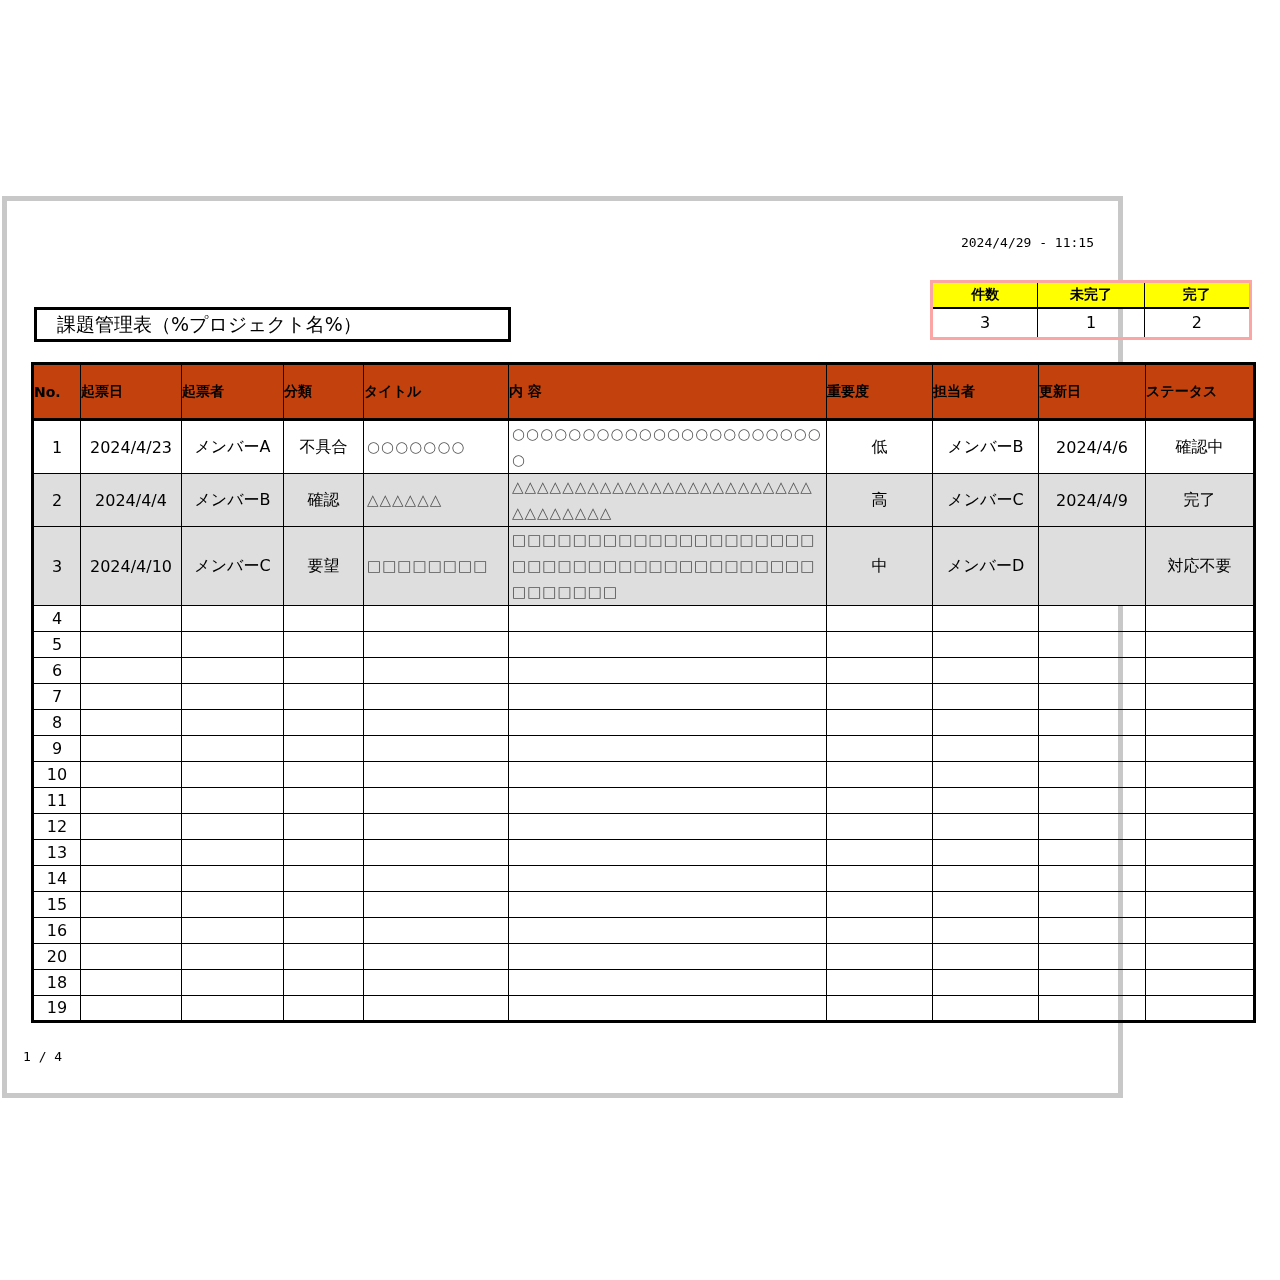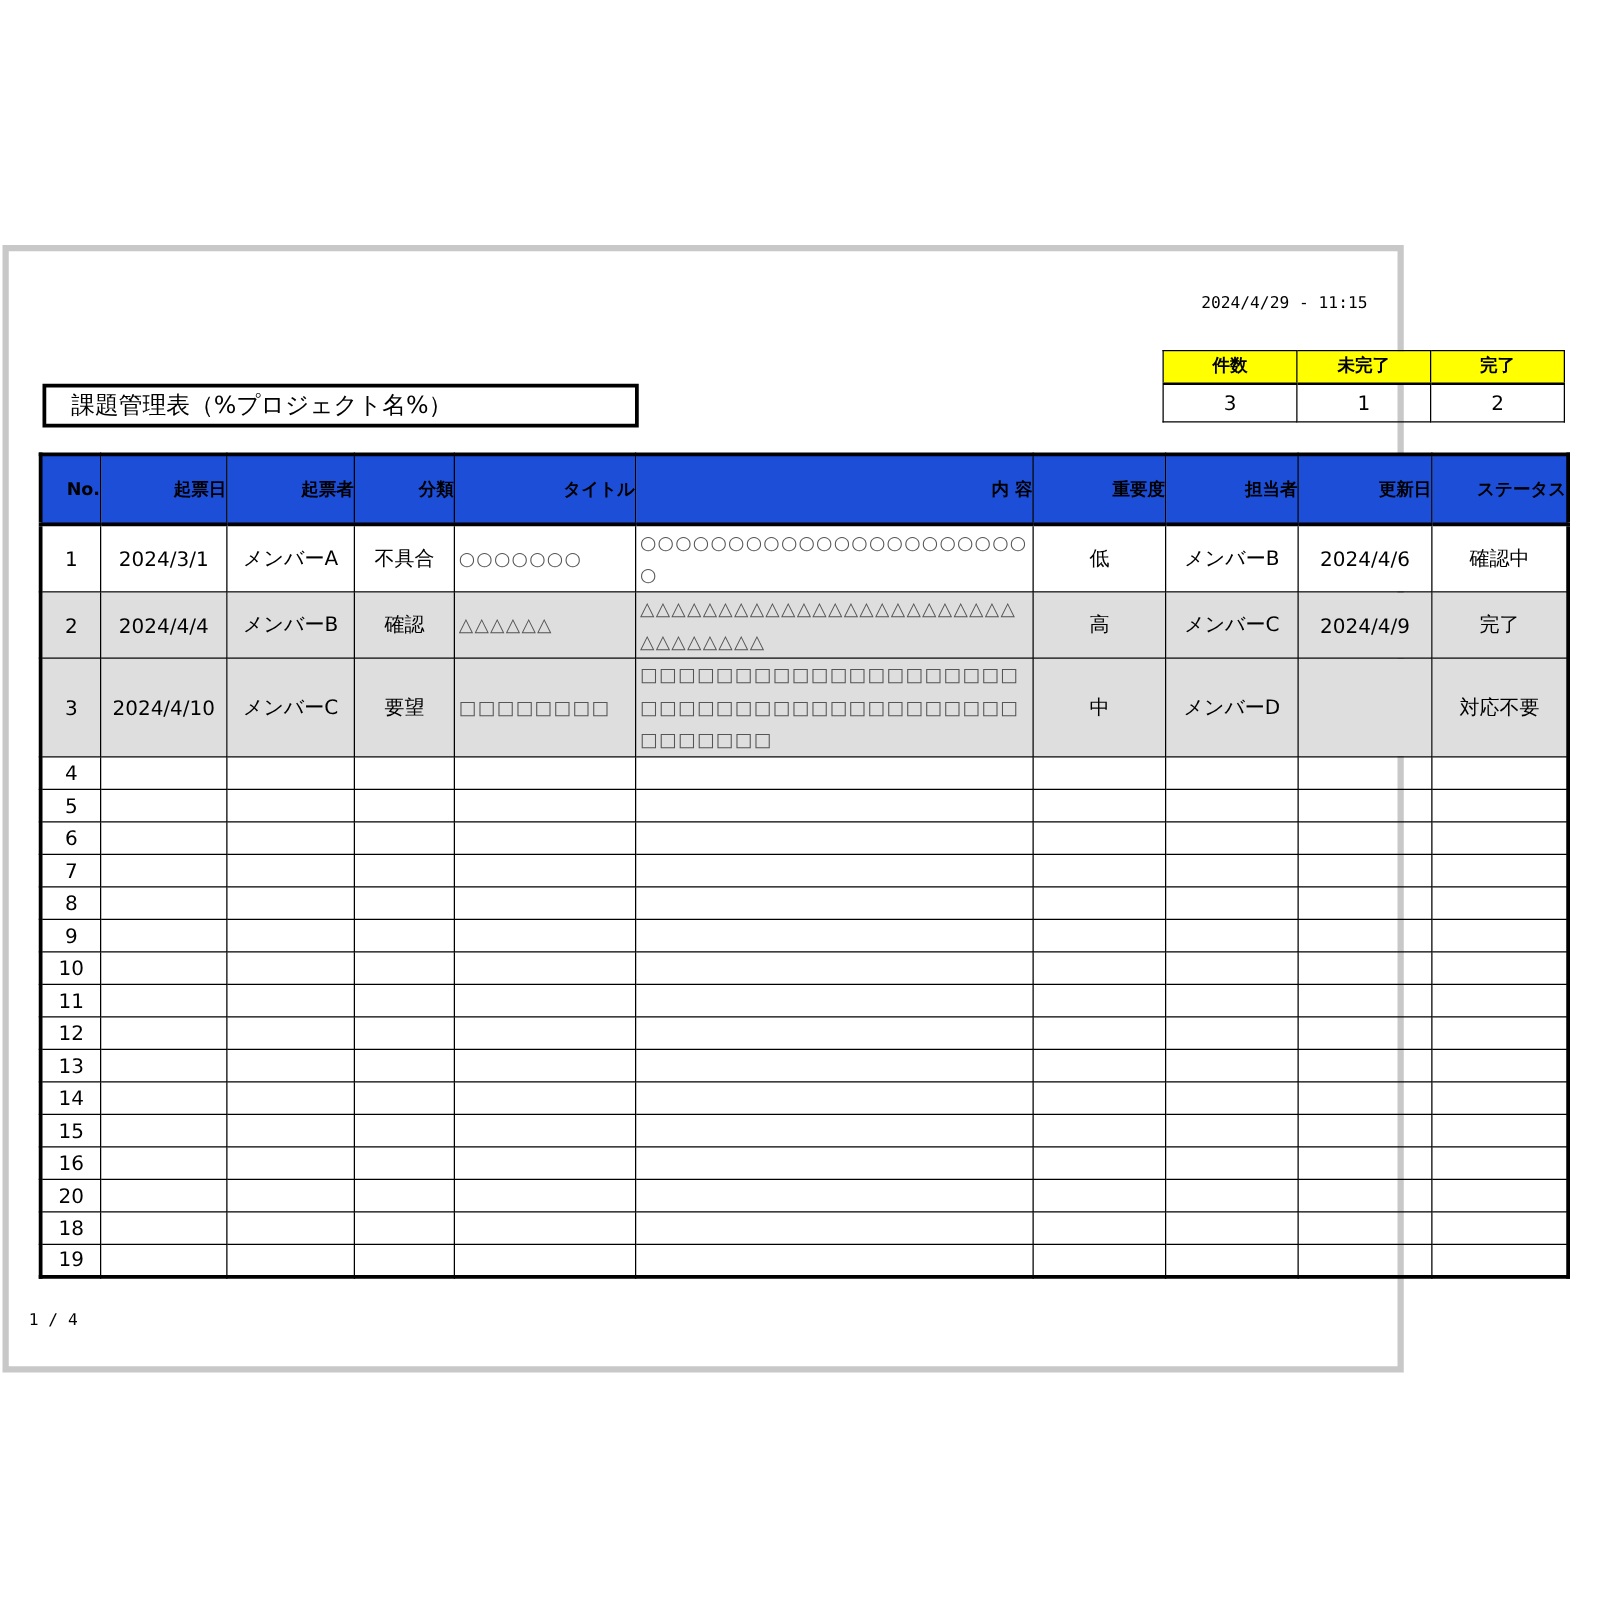--- a/index.html
+++ b/index.html
@@ -15,40 +15,40 @@
     font-family: "DejaVu Sans Mono", "Liberation Mono", monospace;
     font-size: 13px; letter-spacing: 0px; color: #000;
   }
   .title-box {
     position: absolute; left: 27px; top: 106px; width: 477px; height: 35px;
     border: 3px solid #000; padding-left: 20px;
     font-size: 19px; line-height: 29px; white-space: nowrap; overflow: hidden;
   }
   .summary {
     position: absolute; left: 923px; top: 79px; width: 322px;
-    border-collapse: collapse; border: 1px solid #fca5a5;
+    border-collapse: collapse; border: 3px solid #fca5a5;
   }
   .summary th {
     background: #ffff00; height: 26px; font-size: 14px; font-weight: bold;
     border: 1.5px solid #000; border-bottom: 2px solid #000;
   }
   .summary td {
     height: 31px; font-size: 16px; text-align: center;
     border: 1.5px solid #000;
   }
   .summary th, .summary td { width: 33.3%; }
 
   .issues {
     position: absolute; left: 24px; top: 161px; width: 1222px;
     border-collapse: collapse; border: 3px solid #000; table-layout: fixed;
   }
   .issues th {
-    background: #1d4ed8; height: 56px; font-size: 14px; font-weight: bold;
+    background: #c2410c; height: 56px; font-size: 14px; font-weight: bold;
     border: 1.5px solid #000; border-bottom: 3px solid #000;
-    text-align: right; vertical-align: middle;
+    text-align: left; vertical-align: middle;
   }
   .issues td {
     border: 1.5px solid #000; font-size: 16px; text-align: center; vertical-align: middle;
     padding: 0 3px; overflow: hidden;
   }
   .issues tr.data td { background: #ffffff; }
   .issues tr.data.shaded td { background: #dedede; }
   .issues td.left { text-align: left; font-size: 15px; color: #555; letter-spacing: 1px; }
   .issues td.content { text-align: left; font-size: 15px; line-height: 26px; color: #555; letter-spacing: 1px; word-break: break-all; padding: 0 3px; }
   .issues tr.empty td { height: 26px; font-size: 16px; line-height: 24px; }
@@ -105,21 +105,21 @@
         <th>内 容</th>
         <th>重要度</th>
         <th>担当者</th>
         <th>更新日</th>
         <th>ステータス</th>
       </tr>
     </thead>
     <tbody>
       <tr class="data" style="height:54px">
         <td>1</td>
-        <td>2024/3/1</td>
+        <td>2024/4/23</td>
         <td>メンバーA</td>
         <td>不具合</td>
         <td class="left">○○○○○○○</td>
         <td class="content">○○○○○○○○○○○○○○○○○○○○○○○</td>
         <td>低</td>
         <td>メンバーB</td>
         <td>2024/4/6</td>
         <td>確認中</td>
       </tr>
       <tr class="data shaded" style="height:52px">

